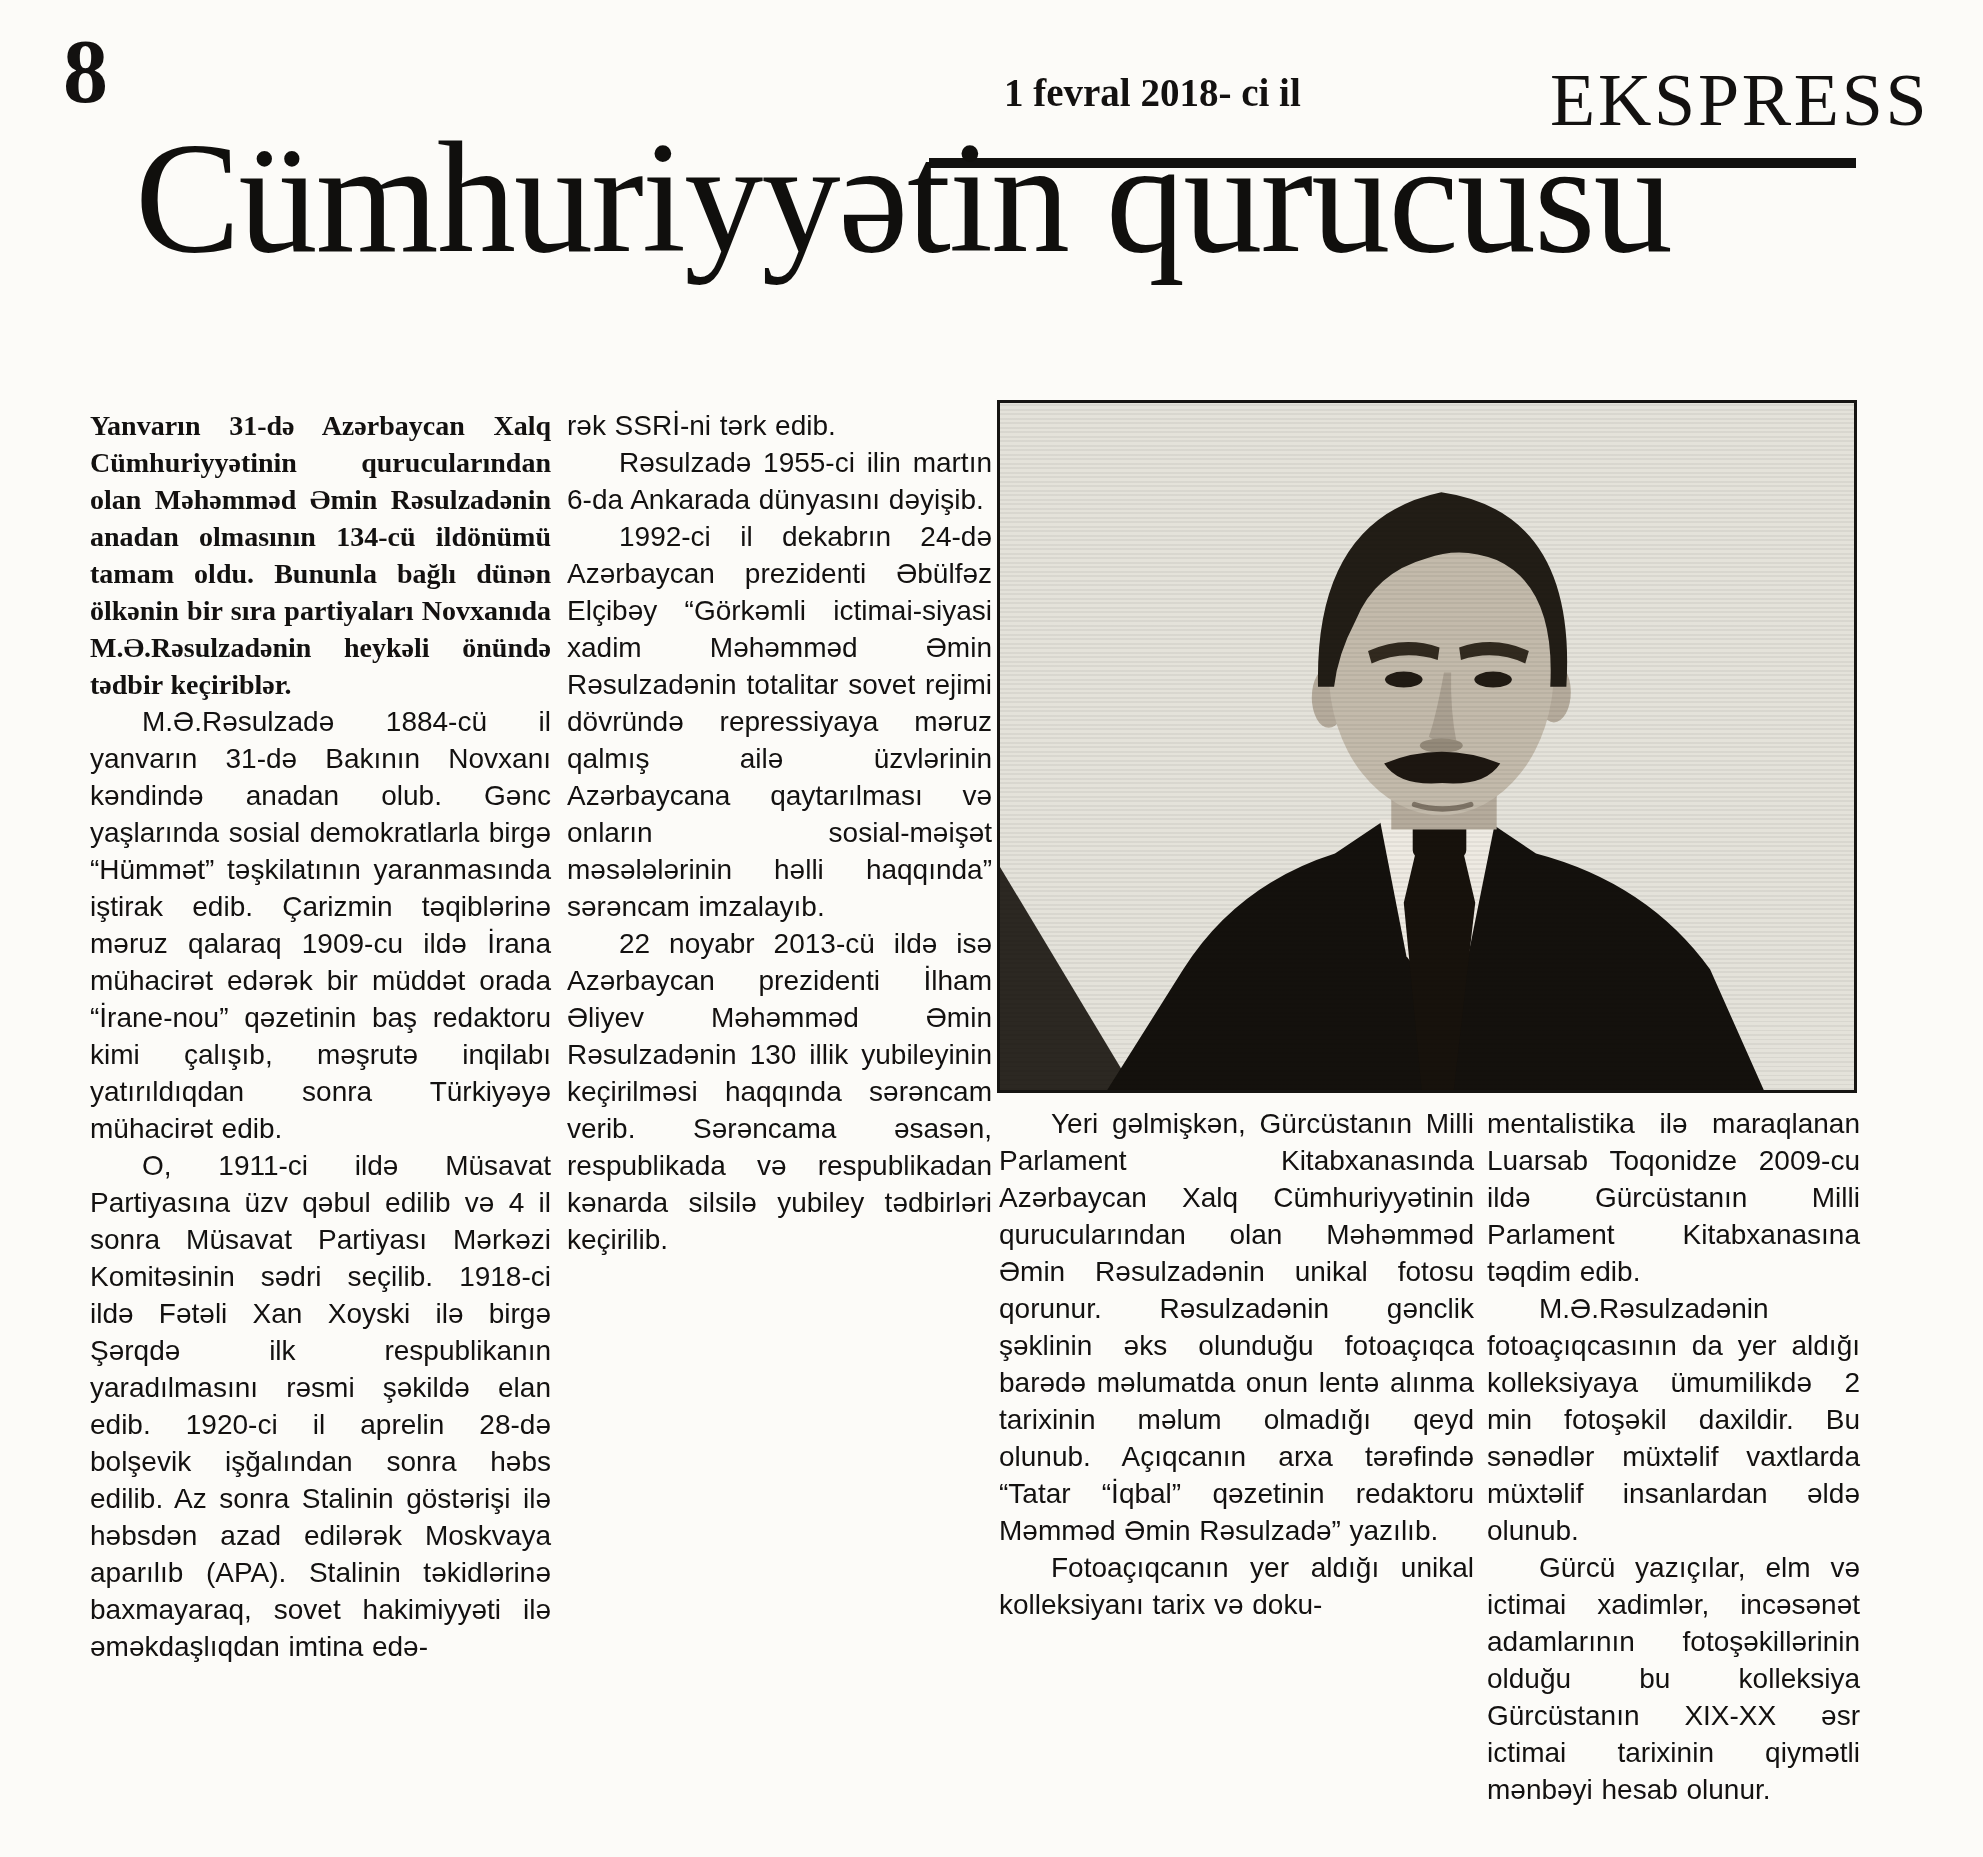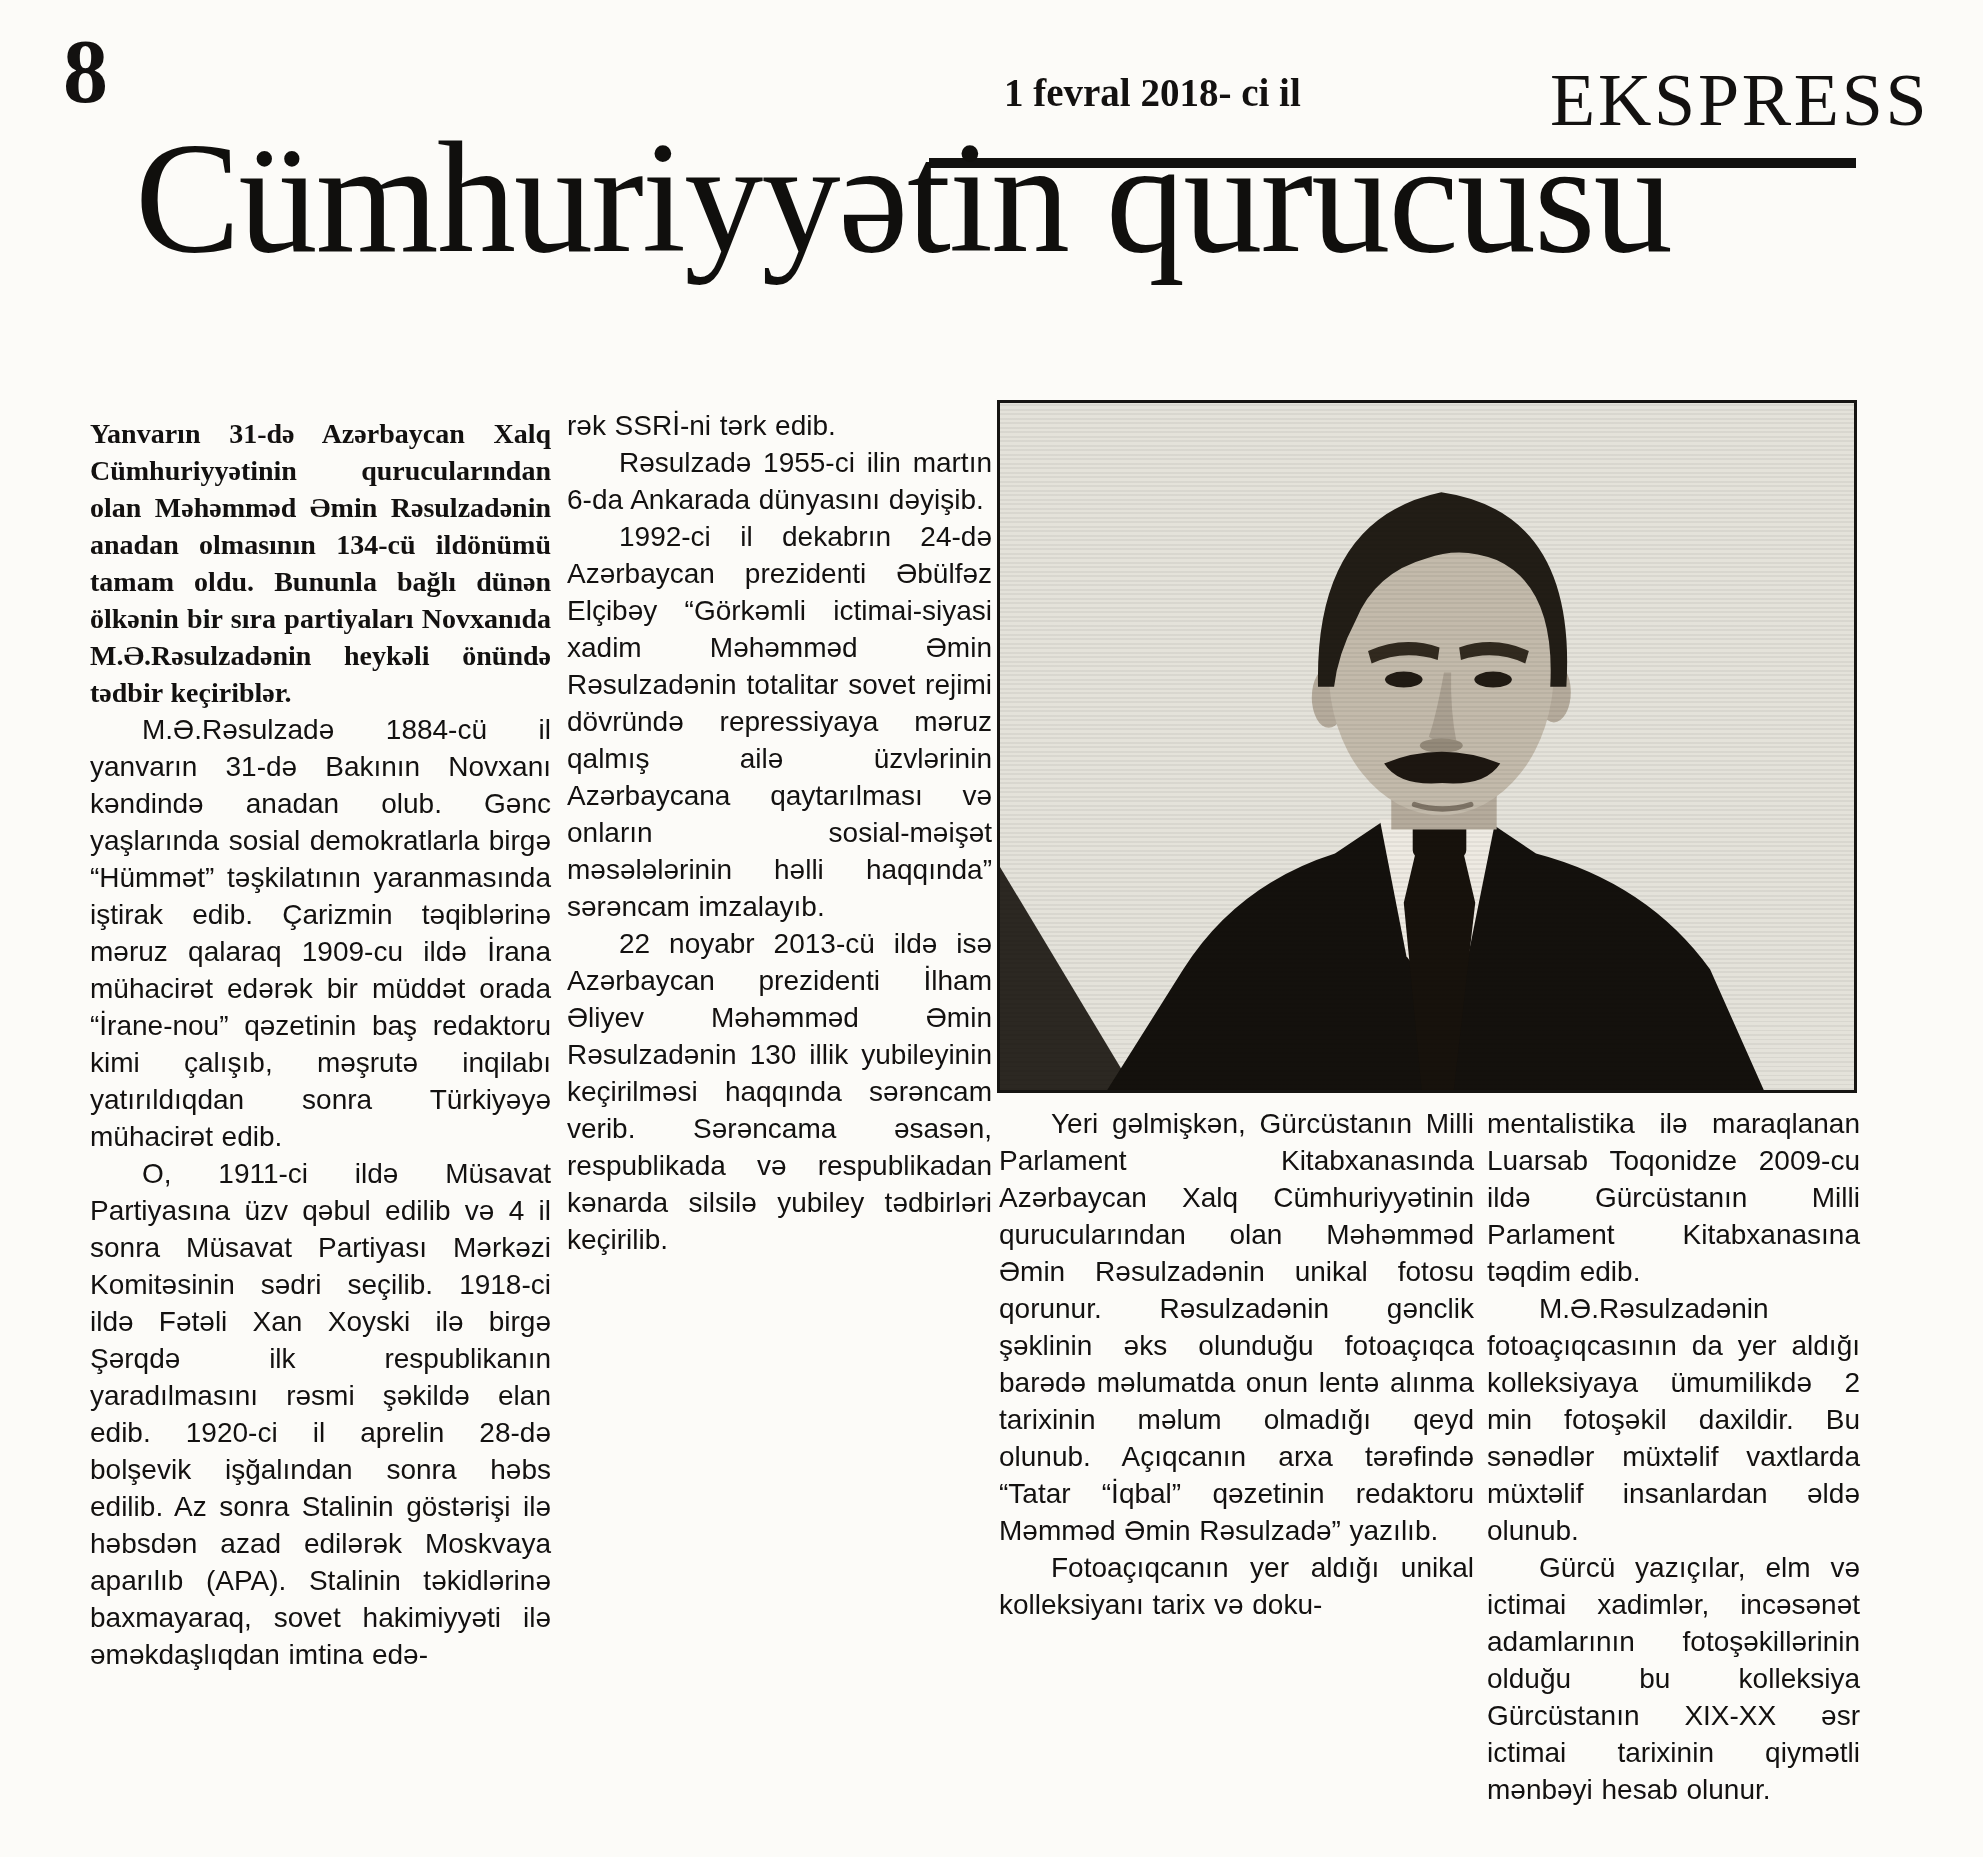--- a/index.html
+++ b/index.html
@@ -52,21 +52,21 @@
     text-align:justify;
     font-size:28px;line-height:37px;
     word-spacing:0.9px;
   }
   .col p{margin:0;text-indent:52px;}
   .col p.noindent{text-indent:0;}
   .col p.lead{
     font-family:"Liberation Serif",serif;font-weight:700;
     font-size:28px;line-height:37px;
   }
-  .col-1{left:90px;width:461px;margin-top:8px;}
+  .col-1{left:90px;width:461px;}
   .col-2{left:567px;width:425px;}
   .col-3{left:999px;width:475px;top:1105px;}
   .col-4{left:1487px;width:373px;top:1105px;}
   
   .photo{
     position:absolute;left:997px;top:400px;
     width:860px;height:693px;
     border:3.6px solid #161412;box-sizing:border-box;
     background:#e9e6df;
   }

